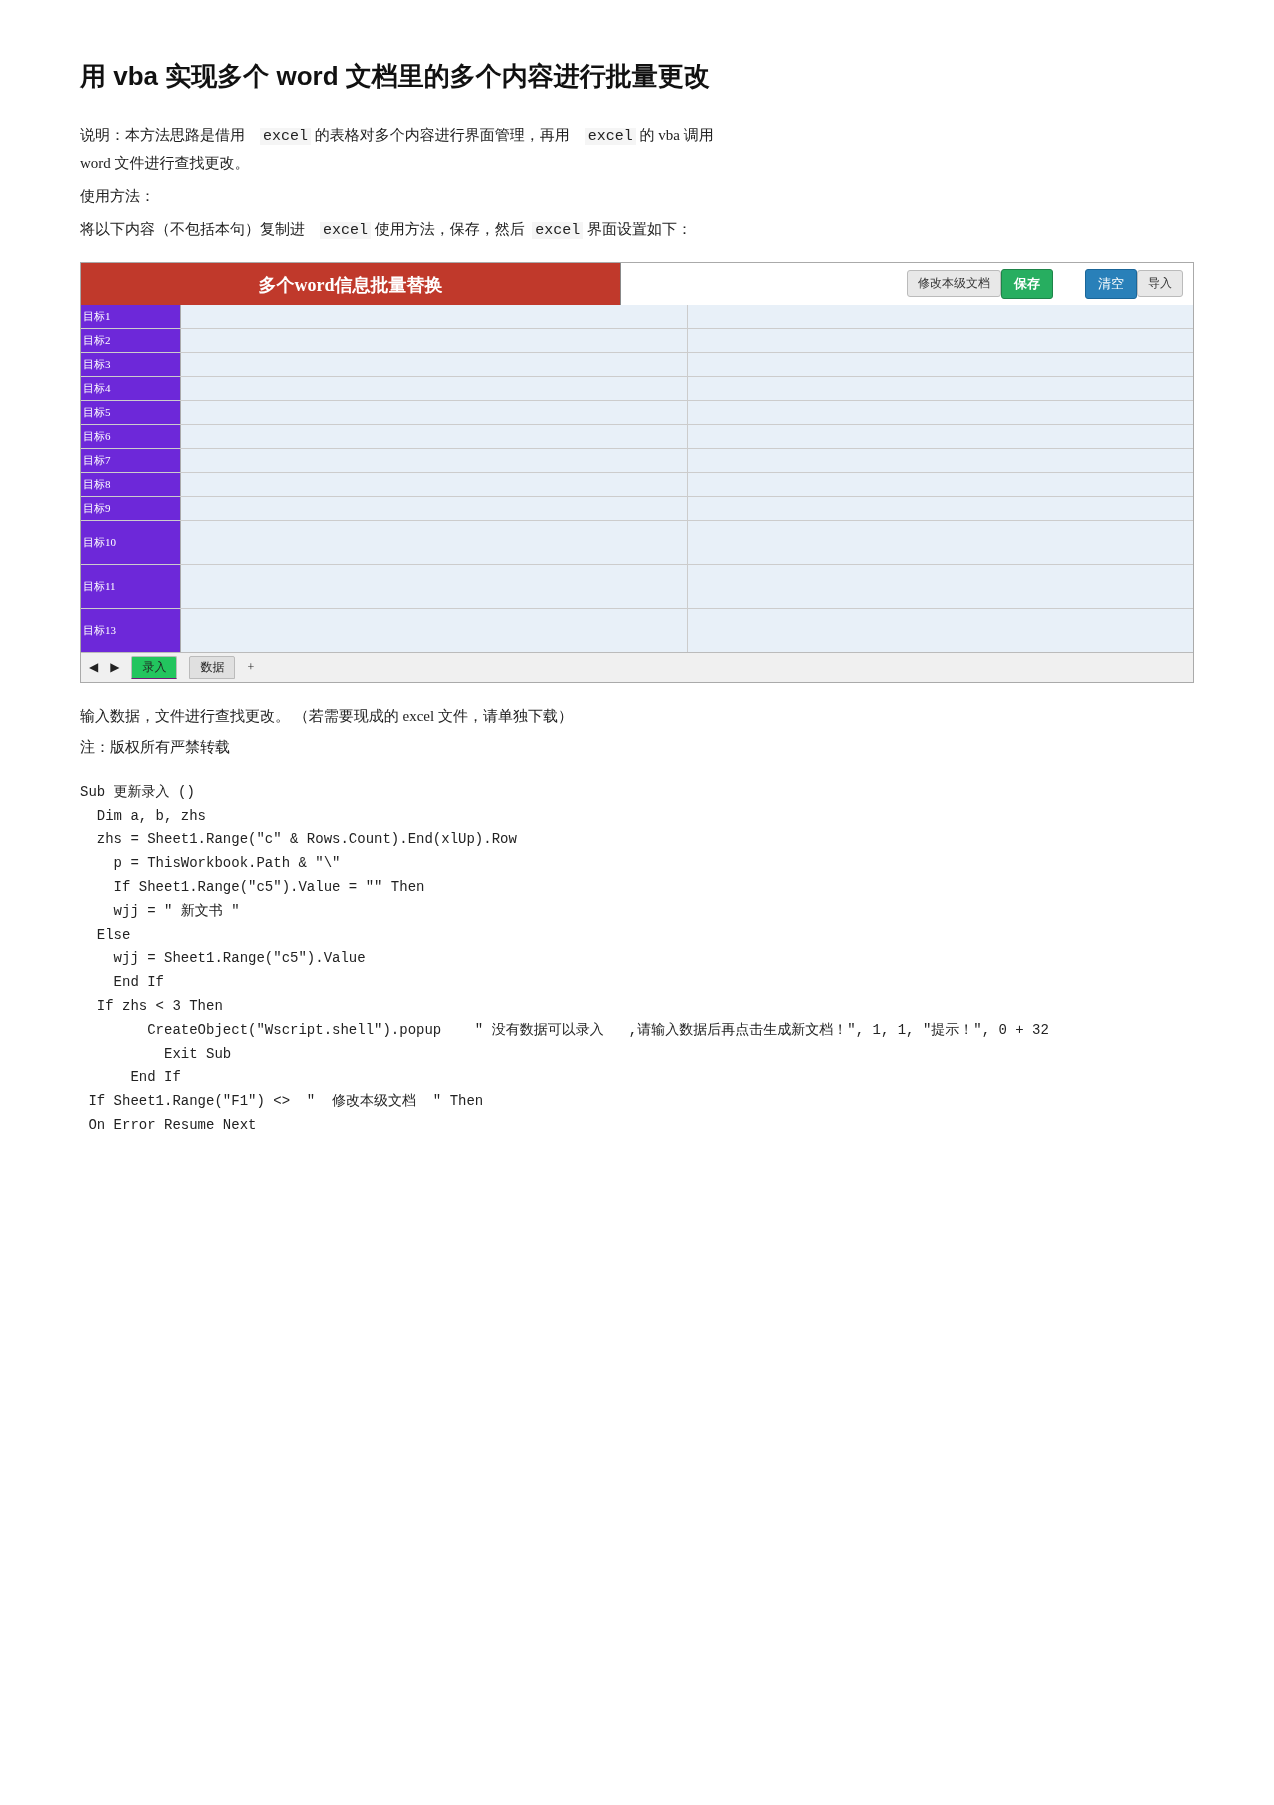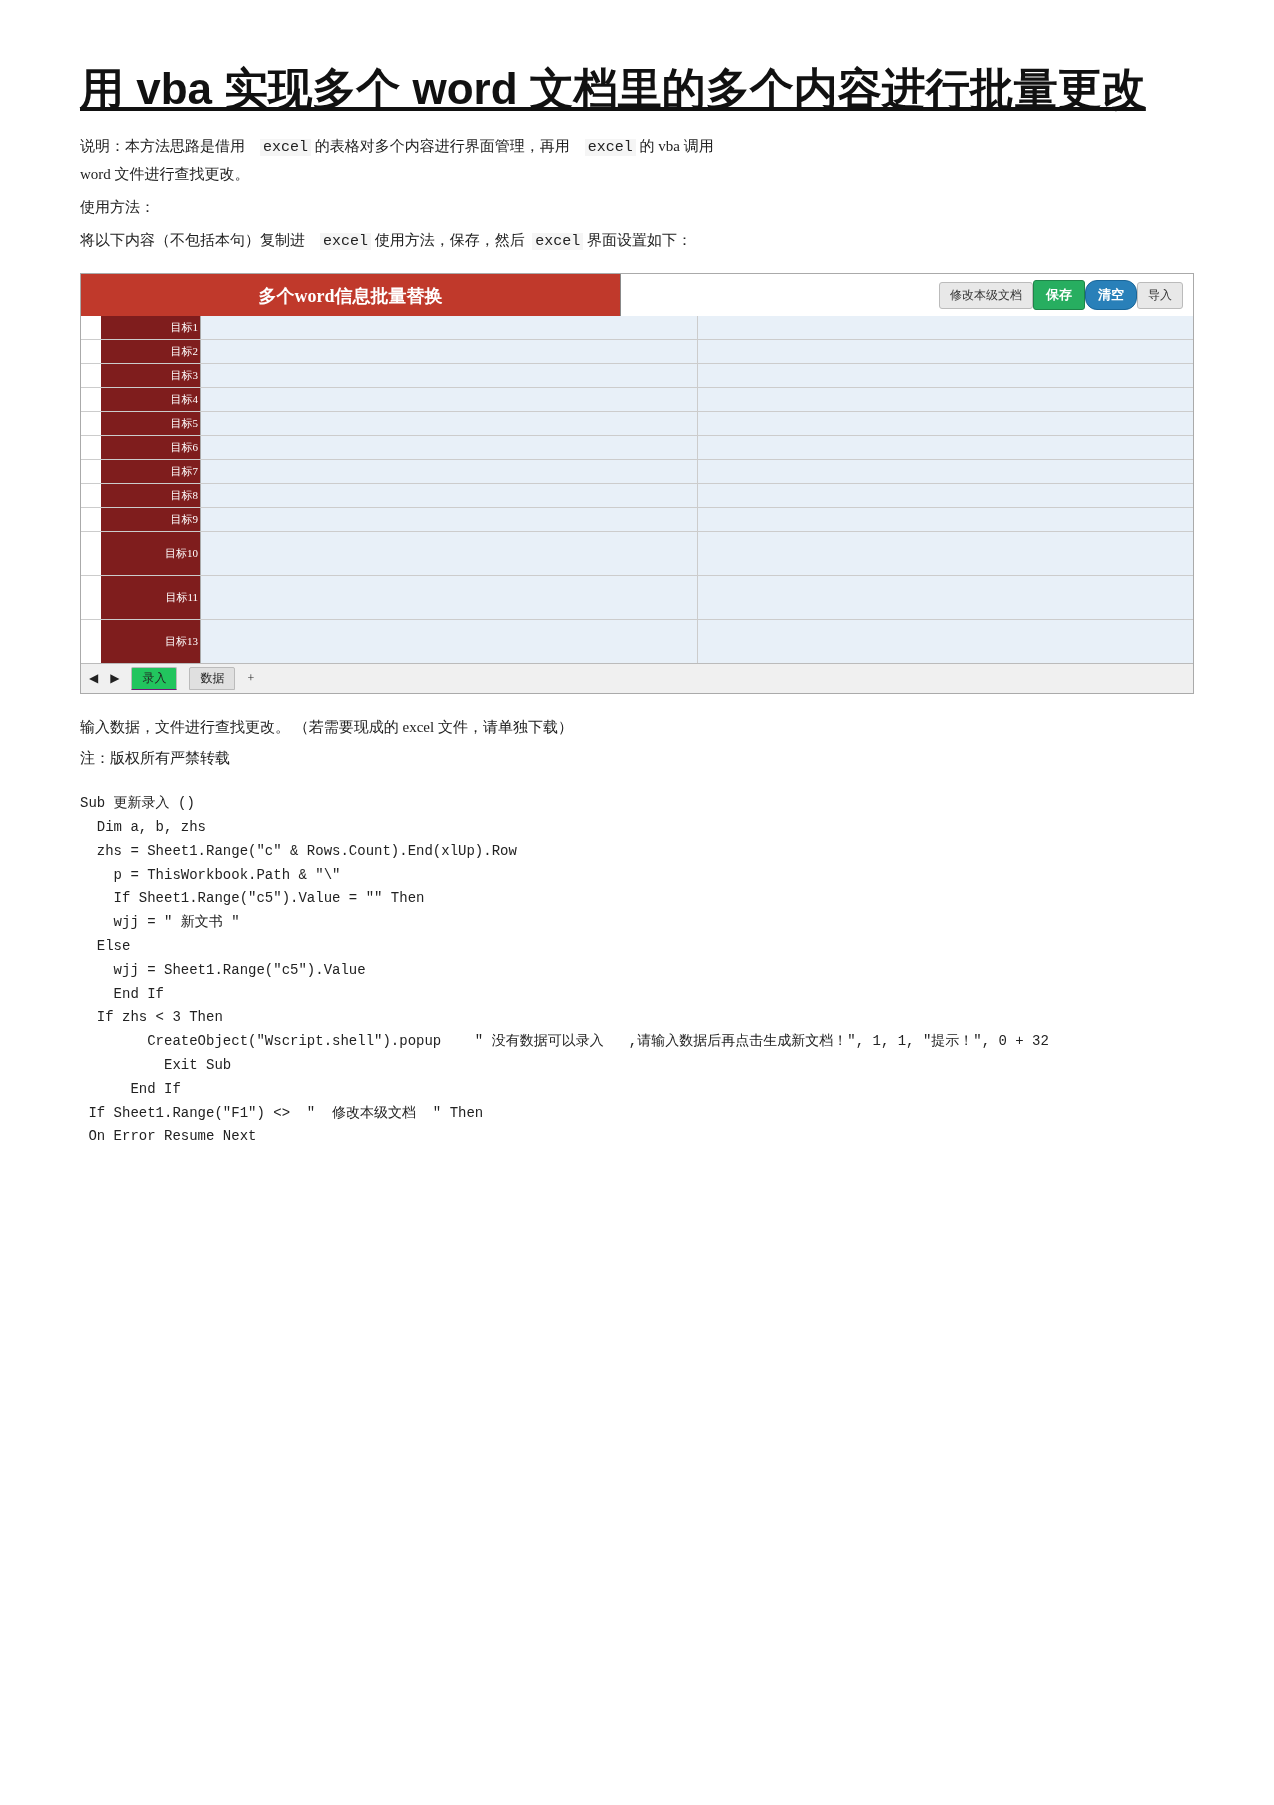--- a/index.html
+++ b/index.html
@@ -5,27 +5,26 @@
     * { box-sizing: border-box; margin: 0; padding: 0; }
     body {
       background: #fff;
       font-family: "SimSun", "宋体", serif;
       color: #222;
       padding: 60px 80px;
       width: 1274px;
       min-height: 1805px;
     }
     h1 {
-      font-size: 44px;
+      font-size: 26px;
       font-weight: bold;
       line-height: 1.3;
-      margin-bottom: 16px;
+      margin-bottom: 28px;
       color: #111;
       font-family: "SimHei", "黑体", sans-serif;
-      text-decoration: underline;
     }
     .intro-text {
       font-size: 15px;
       line-height: 1.8;
       margin-bottom: 6px;
       color: #222;
     }
     .excel-keyword {
       font-family: Liberation Mono, monospace;
       background: #f5f5f5;
@@ -77,26 +76,27 @@
       border-radius: 3px;
       font-size: 13px;
       font-weight: bold;
       padding: 5px 12px;
       color: #fff;
       cursor: pointer;
     }
     .btn-qingkong {
       background: #2980b9;
       border: 1px solid #1a6699;
-      border-radius: 12px;
+      border-radius: 3px;
       font-size: 13px;
-      font-weight: bold;
+      font-weight: normal;
       padding: 5px 12px;
       color: #fff;
       cursor: pointer;
+      margin-left: 32px;
     }
     .btn-daoru {
       background: #e8e8e8;
       border: 1px solid #bbb;
       border-radius: 3px;
       font-size: 12px;
       padding: 4px 10px;
       color: #333;
       cursor: pointer;
     }
@@ -136,27 +136,26 @@
     }
     .ss-row {
       display: flex;
       border-bottom: 1px solid #ccc;
     }
     .ss-row:last-child {
       border-bottom: none;
     }
     .ss-cell-label {
       flex: 0 0 100px;
-      background: #7f1d1d;
-      color: #fff;
-      text-align: right;
+      background: #6d28d9;
+      color: #fff;
+      text-align: left;
       font-size: 11px;
       padding: 4px 2px;
       border-right: 1px solid #aaa;
-      margin-left: 20px;
     }
     .ss-cell-label.tall {
       padding: 14px 2px;
     }
     .ss-cell-data {
       flex: 1;
       background: #e8f0f8;
       border-right: 1px solid #ccc;
       min-height: 22px;
       padding: 3px;

